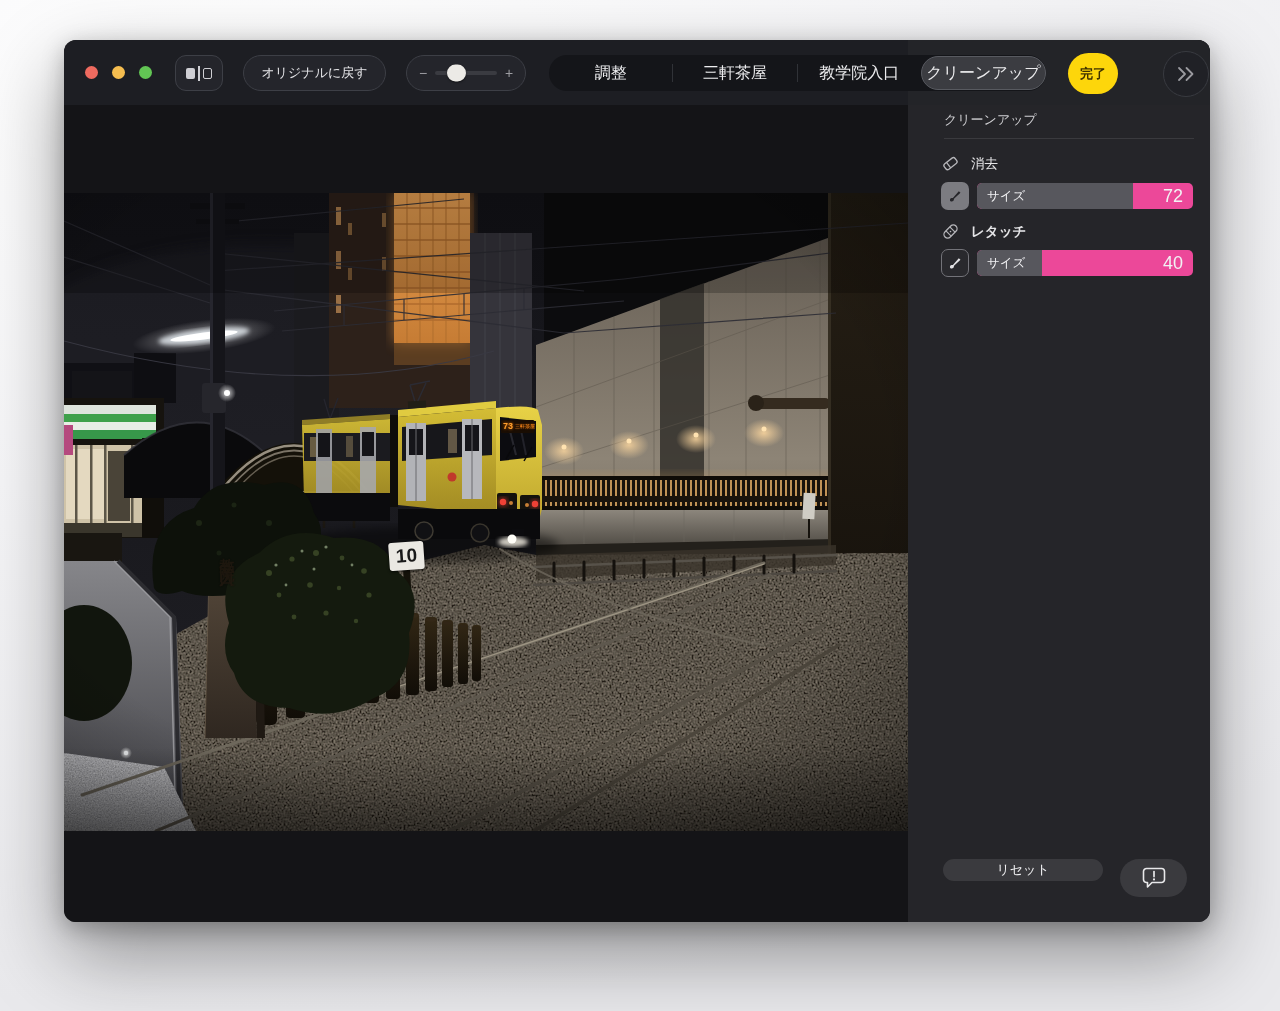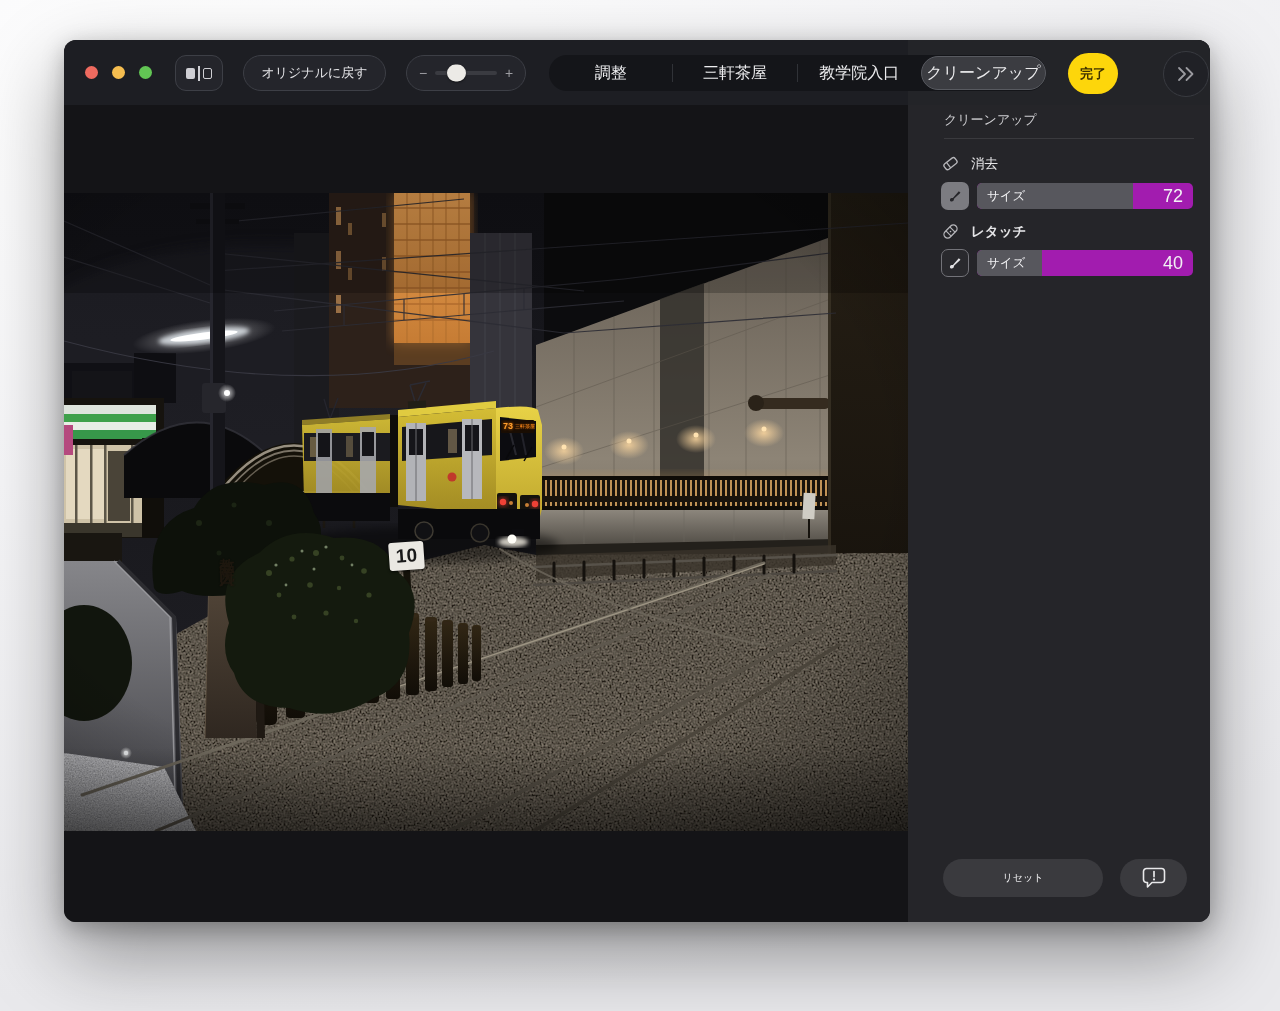--- a/index.html
+++ b/index.html
@@ -109,30 +109,30 @@
   .ctl-row.retouch { top:144px; }
   .brush-btn {
     position:absolute; left:0; top:0; width:28px; height:28px; border-radius:7px;
     display:flex; align-items:center; justify-content:center; cursor:default; border:none;
   }
   .brush-btn.active { background:#7c7c81; }
   .brush-btn.inactive { background:#29292d; border:1px solid #737379; }
 
   .slider {
     position:absolute; left:36px; right:0; top:1px; height:26px;
-    background:#a21caf; border-radius:5px; overflow:hidden;
+    background:#ec4899; border-radius:5px; overflow:hidden;
   }
   .slider .fill { position:absolute; left:0; top:0; bottom:0; background:#57575d; }
   .sl-label { position:absolute; left:10px; top:50%; transform:translateY(-50%); font-size:12.5px; color:#f2f2f4; }
   .sl-value { position:absolute; right:10px; top:50%; transform:translateY(-50%); font-size:18px; color:#f2f2f4; }
 
   .bottom-row { position:absolute; left:35px; right:23px; top:754px; height:38px; }
   .reset {
-    position:absolute; left:0; width:160px; height:38px; border-radius:19px; border:none;
-    background:#3a3a3e; color:#f0f0f2; font-size:10px; font-family:"Liberation Sans", sans-serif; cursor:default;
+    position:absolute; left:0; width:160px; height:22px; border-radius:19px; border:none;
+    background:#3a3a3e; color:#f0f0f2; font-size:13px; font-family:"Liberation Sans", sans-serif; cursor:default;
   }
   .feedback {
     position:absolute; left:177px; width:67px; height:38px; border-radius:19px; border:none;
     background:#3a3a3e; display:flex; align-items:center; justify-content:center; cursor:default;
   }
 </style>
 </head>
 <body>
 
 <div class="desktop">

